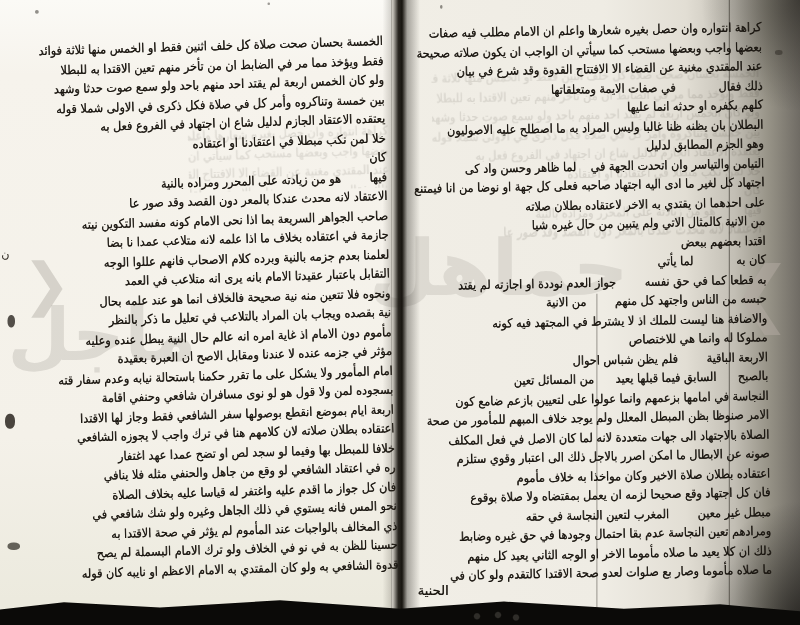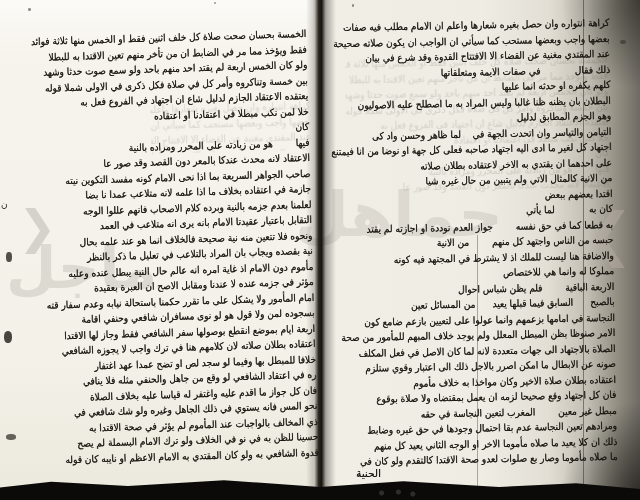--- a/index.html
+++ b/index.html
@@ -28,21 +28,21 @@
   .lines-right{left:328px;top:15px;width:281px;transform:rotate(-1.1deg);}
   .line{white-space:pre;font-size:10px;line-height:15.5px;height:15.5px;
         color:#1b1711;text-shadow:.3px 0 0 rgba(27,23,17,.8);
         font-stretch:condensed;letter-spacing:-.2px;overflow:visible;}
   .ghost{position:absolute;direction:rtl;text-align:right;z-index:2;opacity:.13;
          filter:blur(.3px);overflow:hidden;transform-origin:right top;}
   .ghost .line{color:#403a30;}
   .ghost-left{left:150px;top:98px;width:160px;height:52px;transform:rotate(-1.5deg);}
   .ghost-right{left:345px;top:52px;width:262px;height:140px;transform:rotate(-1deg);}
   .catchword{position:absolute;left:334px;top:467px;z-index:4;direction:rtl;
-    font-size:10.5px;color:#1b1711;text-shadow:.3px 0 0 rgba(27,23,17,.8);padding-left:22px;}
+    font-size:10.5px;color:#1b1711;text-shadow:.3px 0 0 rgba(27,23,17,.8);}
   .margin-note{position:absolute;left:1px;top:199px;z-index:4;font-size:9px;color:#241f17;}
   
   .watermark{position:absolute;z-index:3;color:#a8a49c;pointer-events:none;
     font-weight:bold;direction:rtl;}
   .wm-left-text{left:6px;top:234px;font-size:58px;opacity:.30;letter-spacing:6px;}
   .wm-mid-text{left:295px;top:178px;font-size:62px;opacity:.26;letter-spacing:10px;}
   .wm-chev-left{left:18px;top:200px;font-size:46px;opacity:.40;}
   .wm-chev-right{left:585px;top:200px;font-size:58px;opacity:.50;color:#b5aca4;}
   
   .bottom-band{position:absolute;left:0;top:474px;width:640px;height:26px;z-index:8;

